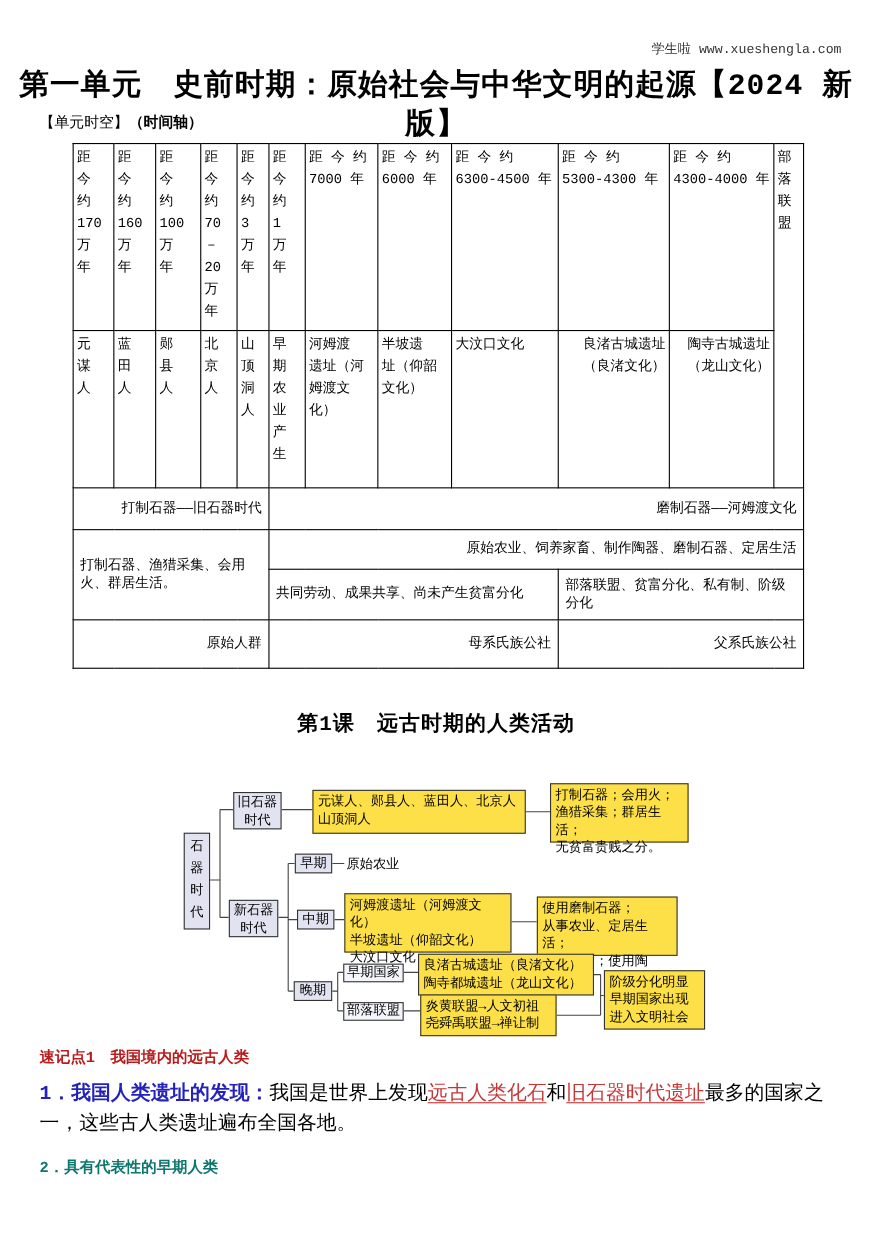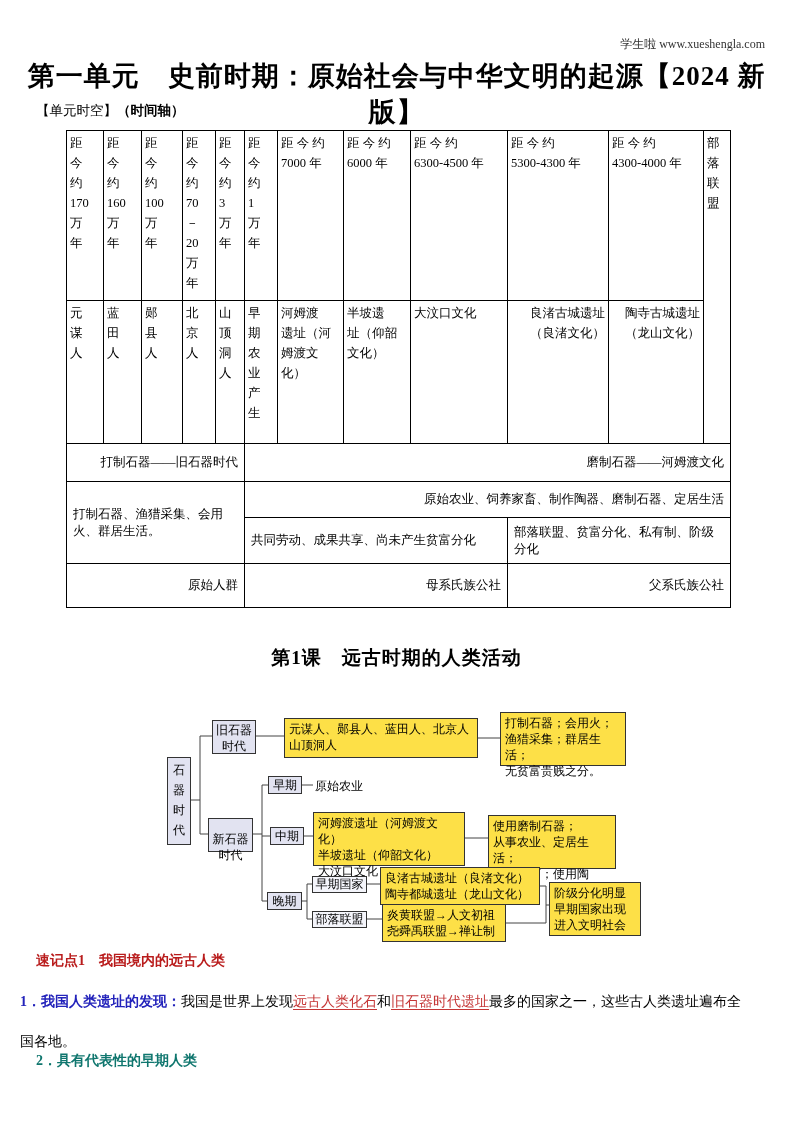--- a/index.html
+++ b/index.html
@@ -1,18 +1,18 @@
 <!DOCTYPE html>
 <html><head>
 <meta charset="utf-8">
 <style>
   html,body { margin:0; padding:0; background:#888; }
   #page {
     position:relative; width:793px; height:1122px; margin:0 auto;
-    background:#ffffff; font-family:Liberation Serif, serif; color:#000;
+    background:#ffffff; font-family:Liberation Mono, monospace; color:#000;
     overflow:hidden;
   }
   
   .watermark { position:absolute; top:36px; right:28px; font-size:12px; color:#333; }
   .unit-title { position:absolute; top:58px; left:0; width:100%; text-align:center;
     font-size:27px; font-weight:bold; letter-spacing:1px; }
   .section-label { position:absolute; top:102px; left:36px; font-size:13.5px; }
   .section-label .b { font-weight:bold; }
 
   
@@ -37,38 +37,38 @@
   
   .dg { position:absolute; box-sizing:border-box; border:1px solid #333;
     font-size:12px; line-height:16px; white-space:pre-line; }
   .dg.lbl { background:#e2e3f1; text-align:center; }
   .dg.cbox { background:#fde047; text-align:left; padding:2px 4px; }
   .dg-text { position:absolute; font-size:12px; line-height:16px; }
   svg.connectors { position:absolute; left:0; top:0; pointer-events:none; }
 
   #box-root   { left:167px; top:757px; width:24px; height:88px; line-height:20px; padding-top:2px; }
   #box-paleo  { left:212px; top:720px; width:44px; height:34px; padding-top:1px; }
-  #box-neo    { left:208px; top:818px; width:45px; height:34px; padding-top:12px; }
+  #box-neo    { left:208px; top:818px; width:45px; height:34px; padding-top:1px; }
   #box-early  { left:268px; top:776px; width:34px; height:18px; line-height:16px; }
   #box-mid    { left:270px; top:827px; width:34px; height:18px; line-height:16px; }
   #box-late   { left:267px; top:892px; width:35px; height:18px; line-height:16px; }
   #box-estate { left:312px; top:876px; width:55px; height:17px; line-height:15px; background:#f4f5fb; }
   #box-tribal { left:312px; top:911px; width:55px; height:17px; line-height:15px; background:#f4f5fb; }
   #box-humans { left:284px; top:718px; width:194px; height:40px; }
   #box-pfeat  { left:500px; top:712px; width:126px; height:54px; }
   #txt-agri   { left:315px; top:778px; }
   #box-msites { left:313px; top:812px; width:152px; height:54px; }
   #box-mfeat  { left:488px; top:815px; width:128px; height:54px; }
   #box-lsites { left:380px; top:867px; width:160px; height:38px; }
   #box-ally   { left:382px; top:904px; width:124px; height:38px; }
   #box-civil  { left:549px; top:882px; width:92px; height:54px; }
 
   
   .notes-h1 { position:absolute; left:36px; top:952px; font-size:14px; font-weight:bold; color:#b91c1c; }
-  .notes-p1 { position:absolute; left:20px; top:982px; width:724px; font-size:14px; line-height:40px; }
+  .notes-p1 { position:absolute; left:36px; top:982px; width:724px; font-size:18px; line-height:27px; }
   .notes-p1 .blue { color:#2323bb; font-weight:bold; }
   .notes-p1 .rlink { color:#c53636; text-decoration:underline; text-underline-offset:3px; cursor:pointer; }
   .notes-h2 { position:absolute; left:36px; top:1052px; font-size:14px; font-weight:bold; color:#0f766e; }
 </style>
 </head>
 <body>
 
 <div id="page">
 
   <div class="watermark">学生啦 www.xueshengla.com</div>

